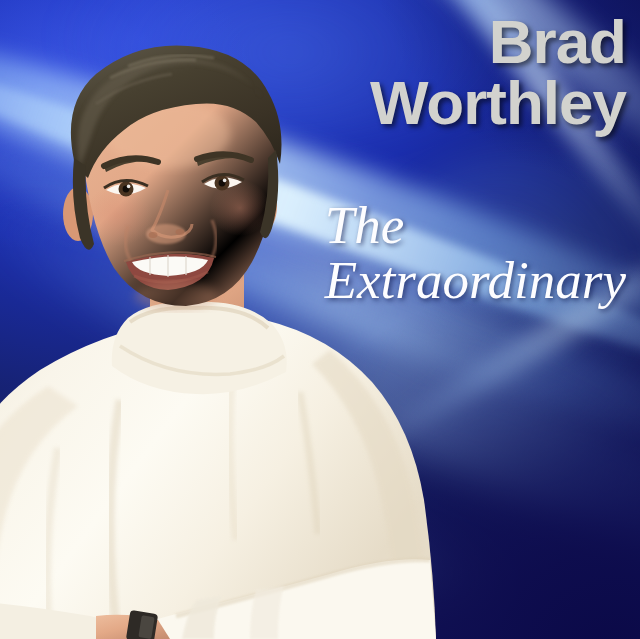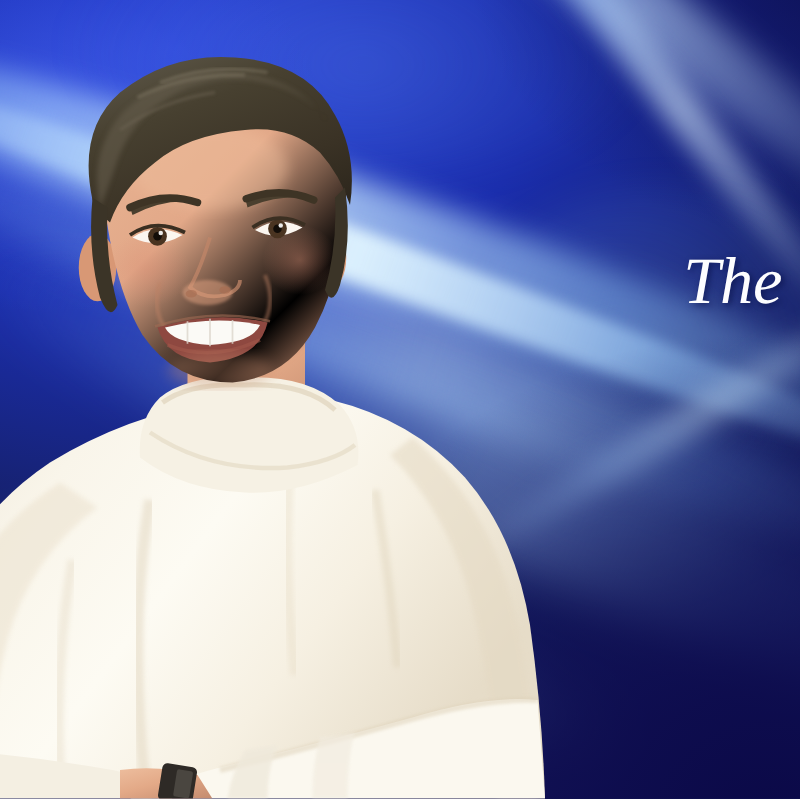--- a/index.html
+++ b/index.html
@@ -289,18 +289,23 @@
         <path d="M 132 262 Q 172 252 208 260 Q 202 274 168 276 Q 138 274 132 262 Z" fill="#fbfaf6"></path>
         <path d="M 150 257 L 150 275 M 168 255 L 168 277 M 186 256 L 186 275" stroke="#ddd6cc" stroke-width="1.4" opacity="0.8"></path>
         <path d="M 134 276 Q 170 290 208 272" stroke="#a45a4c" stroke-width="3" fill="none" opacity="0.5"></path>
         <path d="M 124 261 Q 172 246 216 257" stroke="#a06a54" stroke-width="2" fill="none" opacity="0.6"></path>
       </g>
 
       <ellipse cx="176" cy="296" rx="42" ry="14" fill="#c48a6c" opacity="0.35" filter="url(#soft2)"></ellipse>
     </g>
   </svg>
 
+  <div class="title-block">
+    <span class="title-line">Brad</span>
+    <span class="title-line">Worthley</span>
+  </div>
 
   <div class="subtitle-block">
     <span class="subtitle-line">The</span>
+    <span class="subtitle-line">Extraordinary</span>
   </div>
 
 </div>
 
 </body></html>

